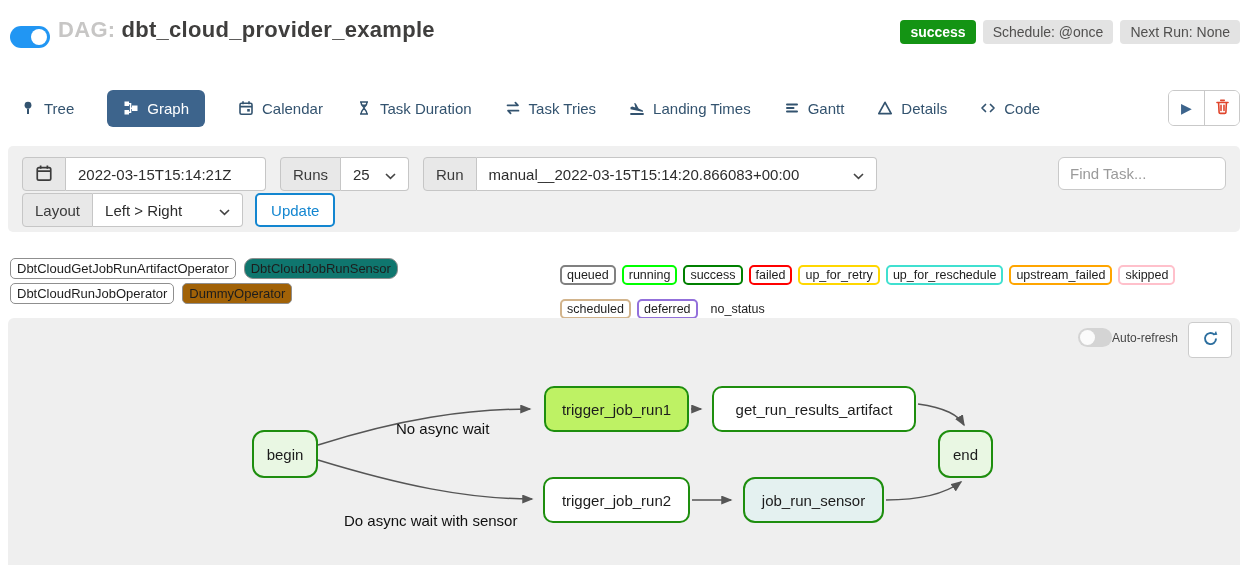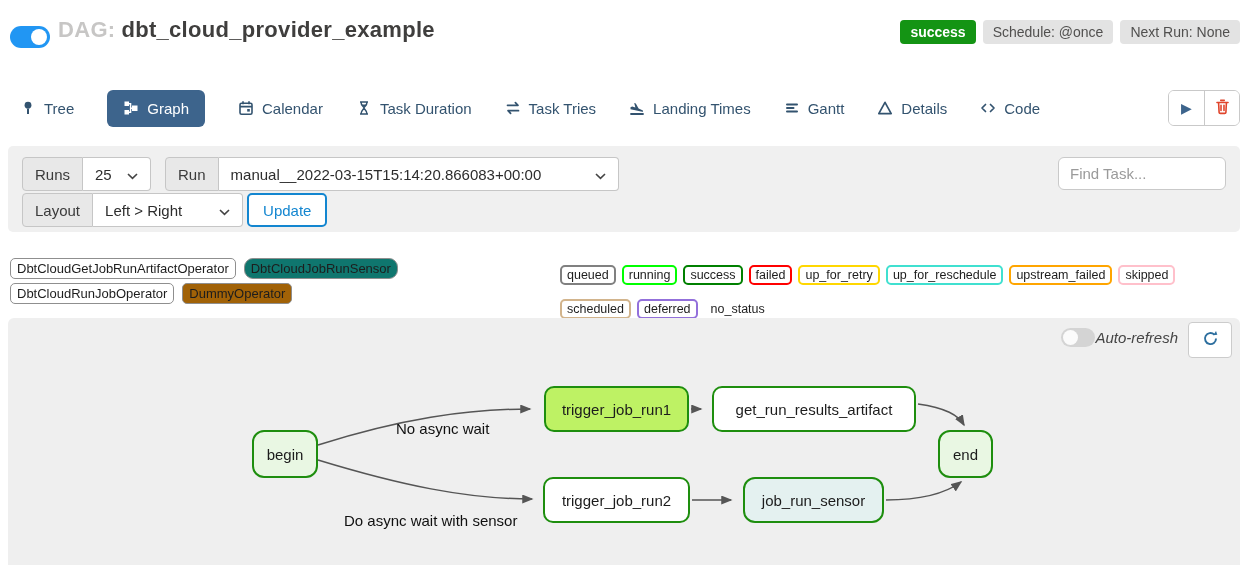--- a/index.html
+++ b/index.html
@@ -29,21 +29,21 @@
     border:1px solid #c9c9c9; border-radius:6px; overflow:hidden; }
   .action-btn { width:35px; height:34px; display:flex; align-items:center; justify-content:center;
     background:#fff; border:none; cursor:pointer; }
   .action-btn + .action-btn { border-left:1px solid #c9c9c9; }
   .play-glyph { color:#3d648c; font-size:14px; line-height:1; }
 
   
   .filter-panel { position:absolute; left:8px; top:146px; width:1232px; height:86px;
     background:#f0f0f0; border-radius:5px; }
   .f-row1 { position:absolute; left:14px; top:11px; display:flex; gap:14px; height:34px; }
-  .f-row2 { position:absolute; left:14px; top:47px; display:flex; gap:4px; height:34px; }
+  .f-row2 { position:absolute; left:14px; top:47px; display:flex; gap:12px; height:34px; }
   .input-group { display:flex; height:34px; }
   .addon { background:#e8e8e8; border:1px solid #c6c6c6; display:flex; align-items:center;
     padding:0 12px; font-size:15px; color:#3b3b3b; border-radius:4px 0 0 4px; white-space:nowrap; }
   .field { background:#fff; border:1px solid #c6c6c6; border-left:none; display:flex; align-items:center;
     padding:0 12px; font-size:15px; color:#2d2d2d; border-radius:0 4px 4px 0; white-space:nowrap; }
   .field.select { justify-content:space-between; gap:14px; cursor:pointer; }
   input.field { outline:none; }
   .date-field { width:200px; }
   .runs-field { width:68px; }
   .run-field { width:400px; }
@@ -58,21 +58,21 @@
   .legend { position:absolute; left:10px; top:258px; right:8px; display:flex; }
   .operators { width:540px; display:flex; flex-wrap:wrap; gap:4px 8px; align-content:flex-start; }
   .op-chip { border:1px solid #8f8f8f; border-radius:5px; padding:2px 6px; font-size:13px; color:#1d1d1d; white-space:nowrap; }
   .statuses { flex:1; display:flex; flex-wrap:wrap; gap:7px 6px; align-content:flex-start; margin-left:10px; }
   .status-chip { border:2px solid #888; border-radius:5px; padding:1px 5px; font-size:12.5px; color:#1d1d1d; white-space:nowrap;margin-top:7px; }
 
   
   .graph-panel { position:absolute; left:8px; top:318px; width:1232px; height:247px;
     background:#efefef; border-radius:6px 6px 0 0; }
   .autorefresh { position:absolute; top:10px; right:62px; display:flex; align-items:center; 
-    font-size:15px; color:#454545;font-style:italic; }
+    font-size:12px; color:#454545; }
   .ar-toggle { width:34px; height:19px; border-radius:10px; background:#d4d4d4; position:relative; cursor:pointer; }
   .ar-toggle .knob { position:absolute; left:2px; top:2px; width:15px; height:15px; border-radius:50%; background:#fbfbfb; }
   .refresh-btn { position:absolute; top:4px; right:8px; width:44px; height:36px; background:#fff;
     border:1px solid #ccc; border-radius:4px; display:flex; align-items:center; justify-content:center;
     cursor:pointer; color:#2c6e9e; }
   .edges { position:absolute; left:0; top:0; }
   .node { position:absolute; border:2.5px solid #1e8e0e; border-radius:10px; background:#fff;
     display:flex; align-items:center; justify-content:center; font-size:15px; color:#1c1c1c; cursor:pointer; }
   #node-begin    { left:244px; top:112px; width:66px;  height:48px; border-radius:12px; }
   #node-tjr1     { left:536px; top:68px;  width:145px; height:46px; }
@@ -191,20 +191,29 @@
     <button class="action-btn">
         <span><svg width="17" height="17" viewBox="0 0 16 16" stroke="#e0452c" fill="none" stroke-width="1.5" stroke-linecap="round" stroke-linejoin="round">
             <path d="M2.8 4.3 h10.4 M6.3 2.2 h3.4 M4.3 4.3 l.5 9.2 a1.1 1.1 0 0 0 1.1 1 h4.2 a1.1 1.1 0 0 0 1.1 -1 l.5 -9.2 M6.6 6.8 v5 M9.4 6.8 v5"></path>
           </svg></span>
       </button>
   </div>
 
   <div class="filter-panel">
     <div class="f-row1">
       <div class="input-group">
+        <span class="addon">
+            <span><svg width="18" height="18" viewBox="0 0 16 16" stroke="#3b3b3b" fill="none" stroke-width="1.5">
+                <rect x="2" y="3.3" width="12" height="11" rx="1.5"></rect>
+                <path d="M2 6.4 h12 M5 1.3 v3 M11 1.3 v3"></path>
+              </svg></span>
+          </span>
+        <input class="field date-field" value="2022-03-15T15:14:21Z" style="">
+      </div>
+      <div class="input-group">
         <span class="addon">Runs</span>
         <div class="field select runs-field">
           <span>25</span>
           <span><svg width="11" height="7" viewBox="0 0 11 7">
                 <path d="M1 1 l4.5 4.3 L10 1" stroke="#444" stroke-width="1.6" fill="none"></path>
               </svg></span>
         </div>
       </div>
       <div class="input-group">
         <span class="addon">Run</span>

